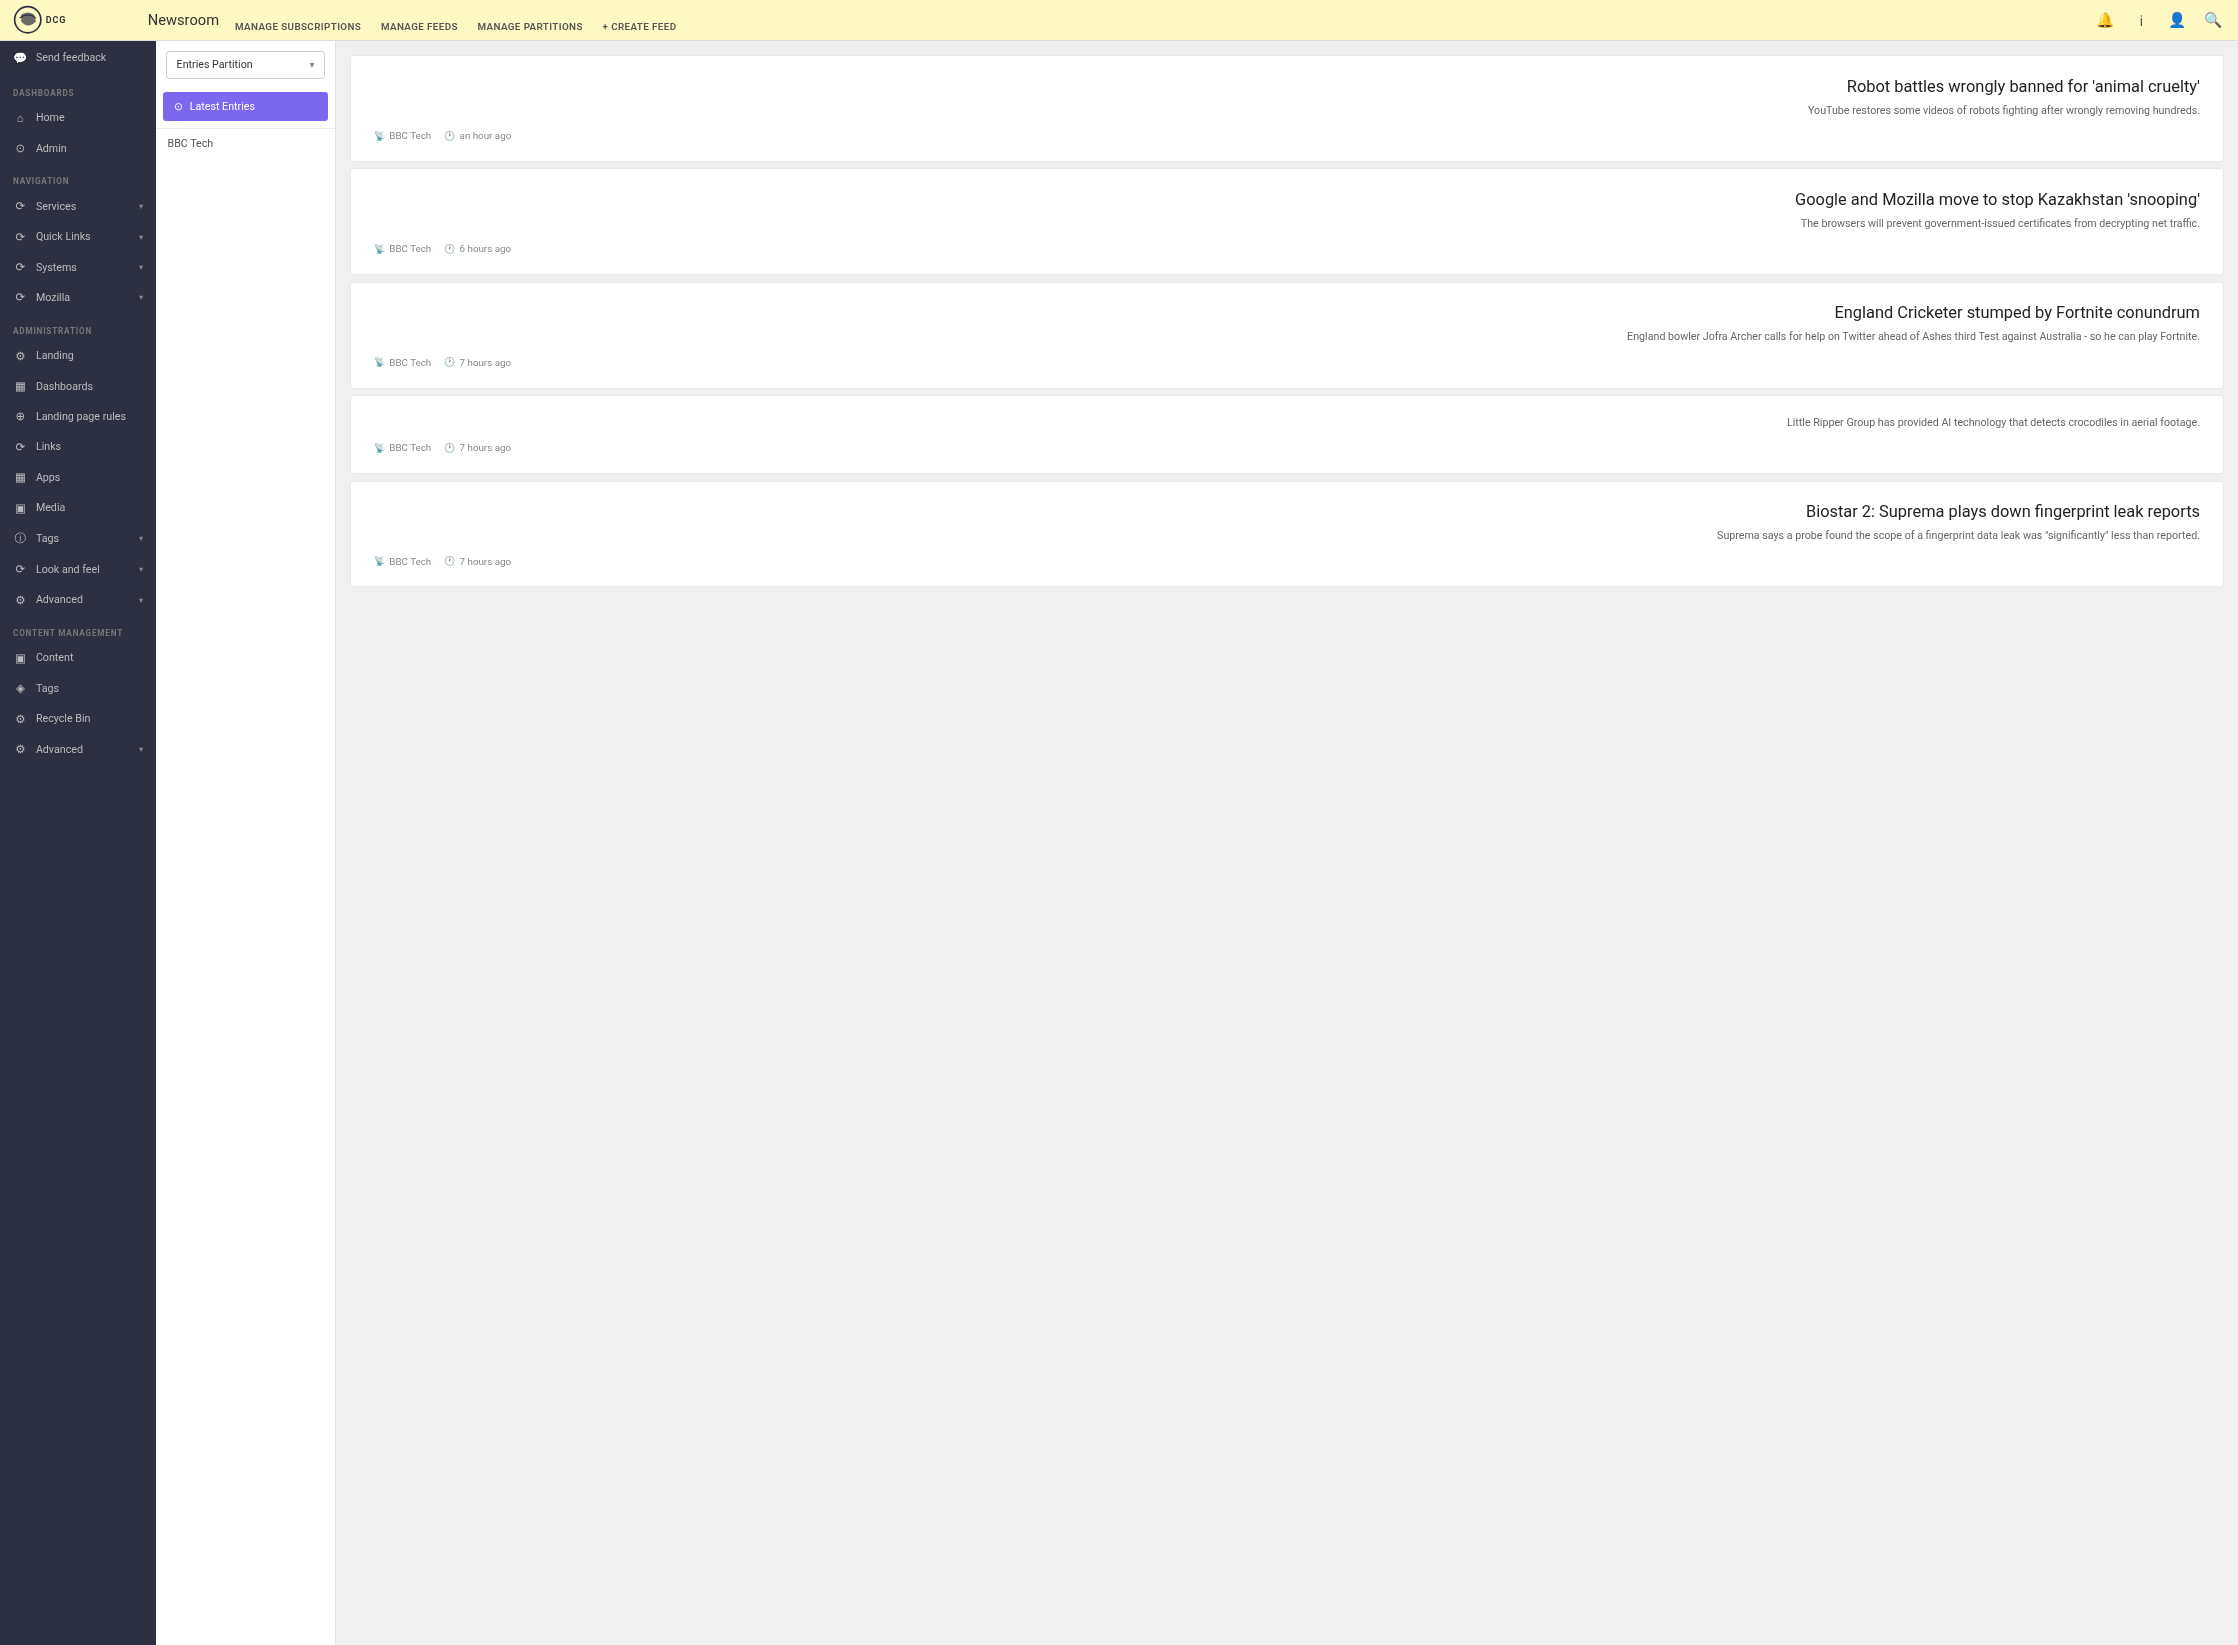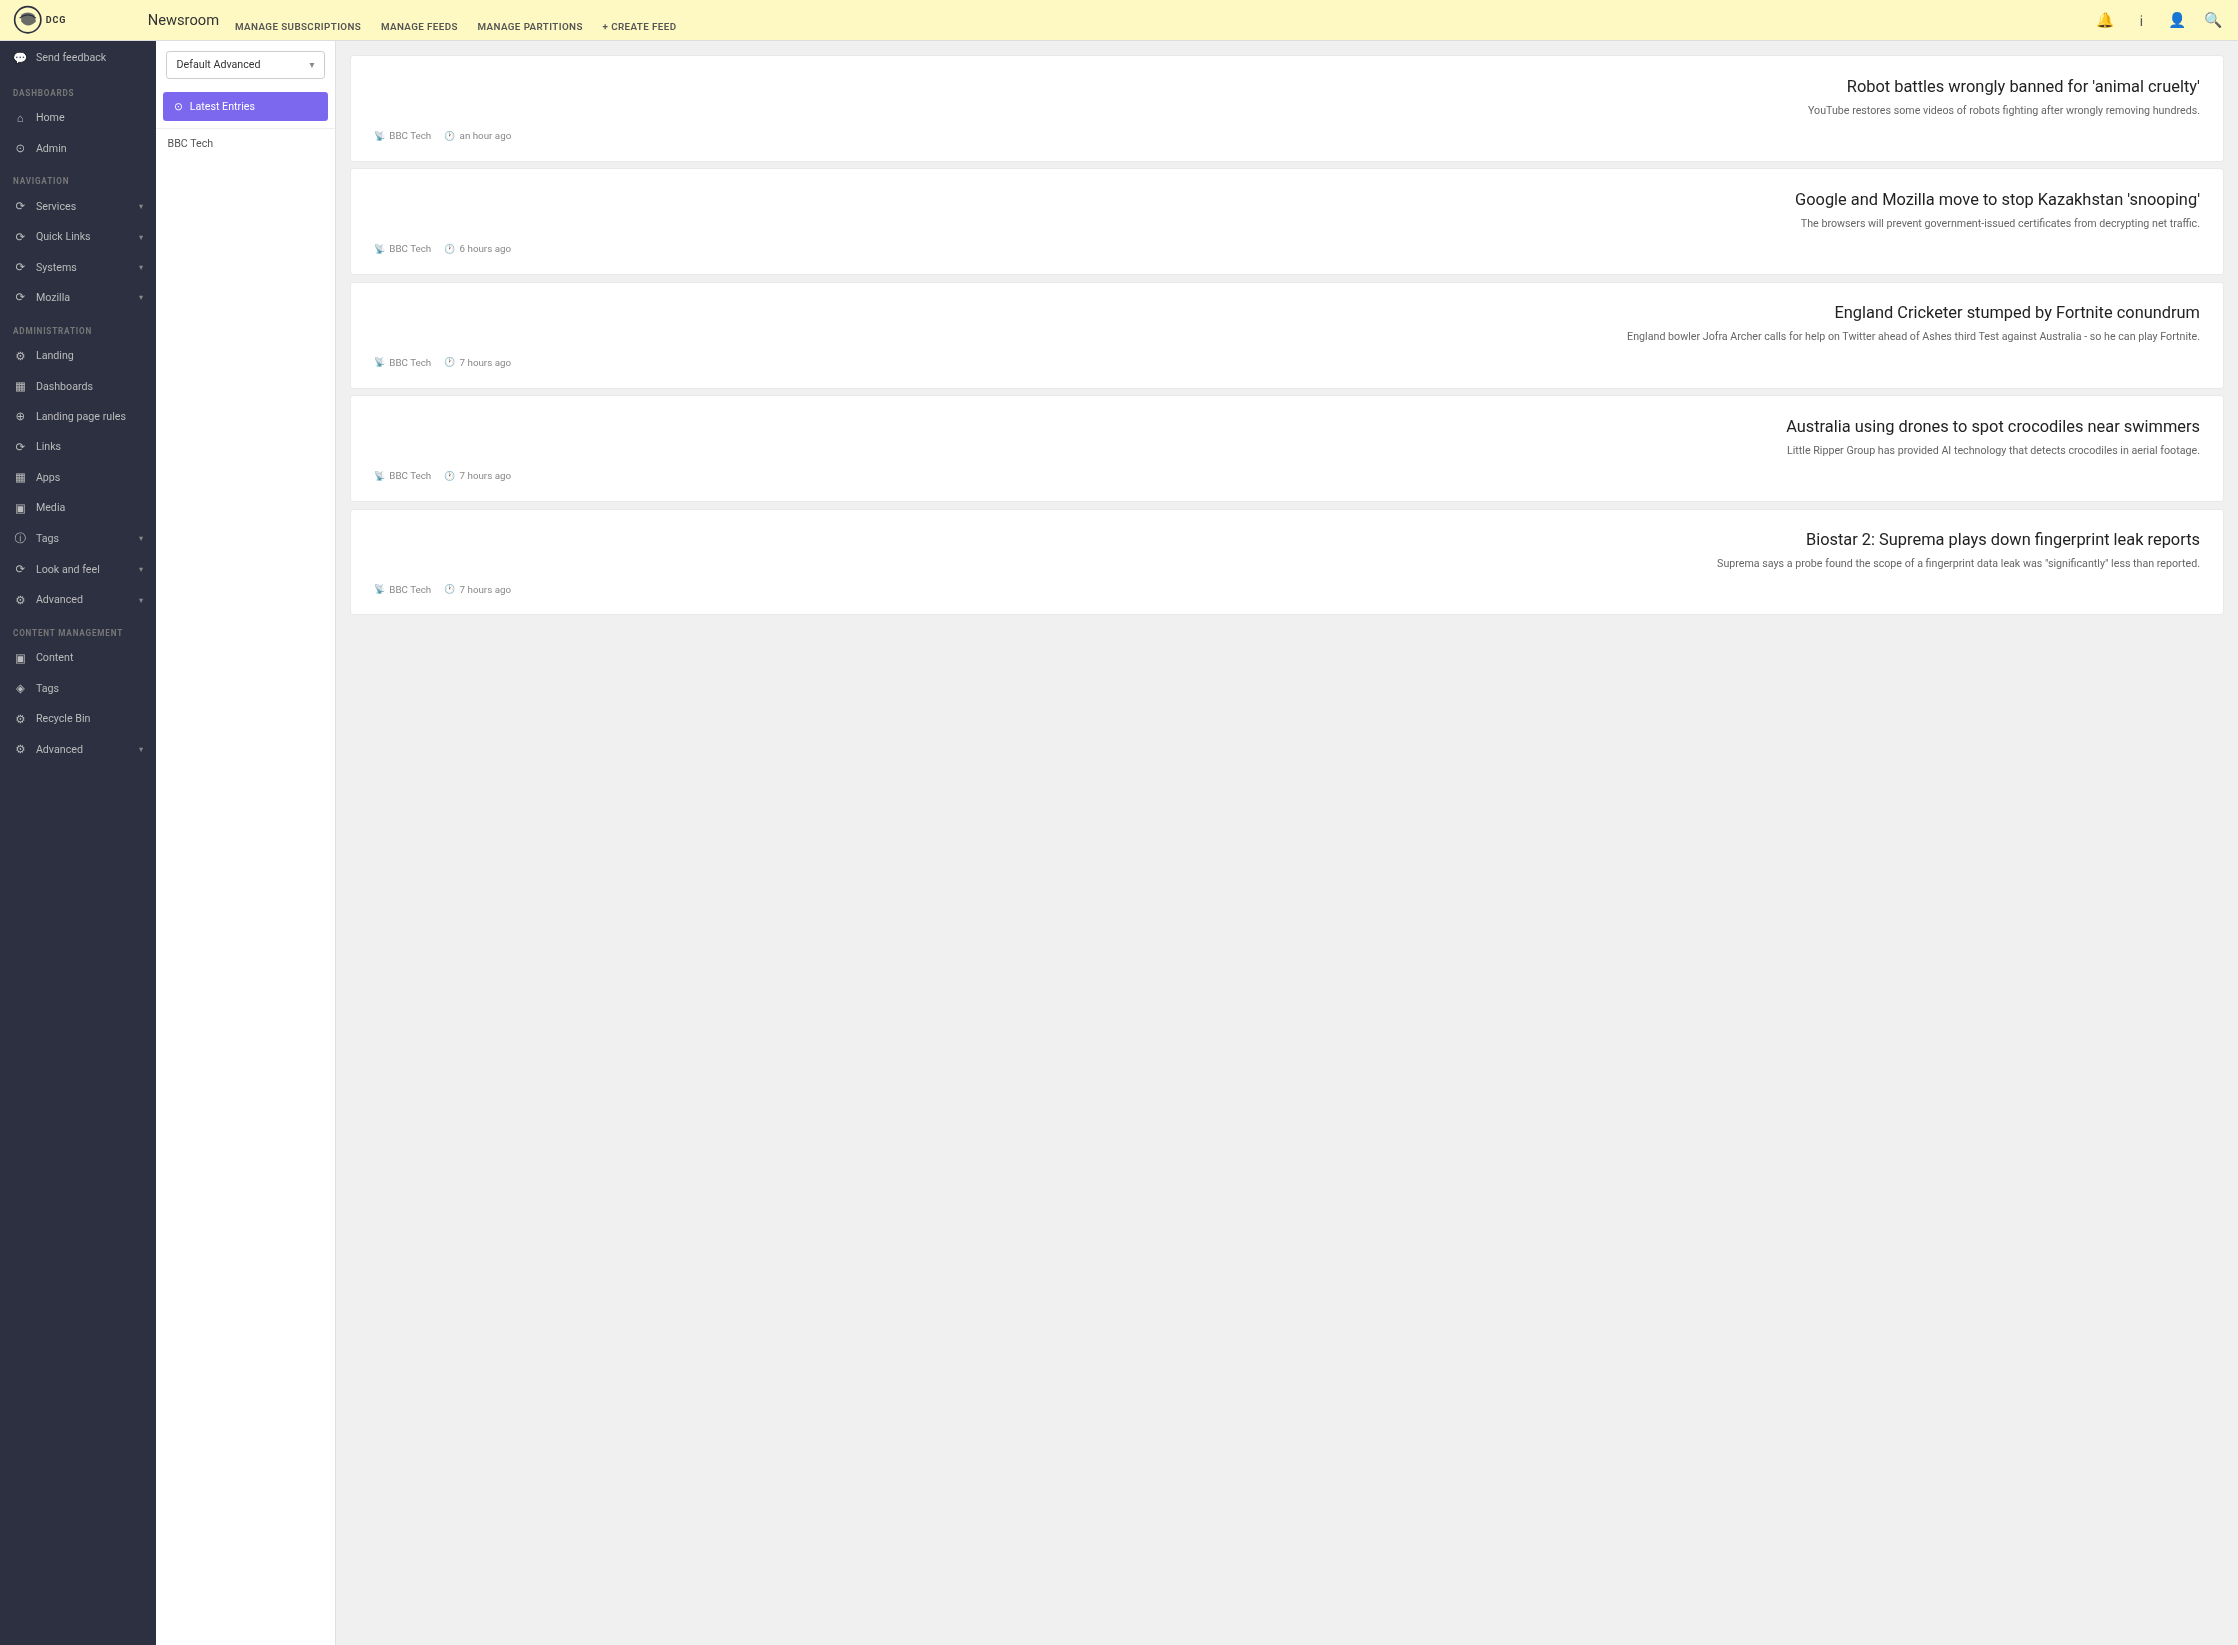--- a/index.html
+++ b/index.html
@@ -345,21 +345,21 @@
       <span class="sidebar-icon">⚙</span>
       <span class="sidebar-label">Advanced</span>
       <span class="sidebar-chevron">▾</span>
     </div>
   </aside>
 
   <div class="content-area">
 
     <div class="panel">
       <div class="panel-dropdown">
-        <span class="panel-dropdown-label">Default Advanced</span>
+        <span class="panel-dropdown-label">Entries Partition</span>
         <span class="panel-dropdown-arrow">▾</span>
       </div>
 
       <div class="panel-nav-item active">
         <span class="panel-nav-icon">⊙</span>
         <span>Latest Entries</span>
       </div>
 
       <div class="panel-section-item">
         <span>BBC Tech</span>
@@ -407,21 +407,20 @@
             <span>BBC Tech</span>
           </div>
           <div class="feed-meta-time">
             <span class="meta-icon">🕐</span>
             <span>7 hours ago</span>
           </div>
         </div>
       </div>
 
       <div class="feed-card">
-        <div class="feed-card-title">Australia using drones to spot crocodiles near swimmers</div>
         <div class="feed-card-desc">Little Ripper Group has provided AI technology that detects crocodiles in aerial footage.</div>
         <div class="feed-card-meta">
           <div class="feed-meta-source">
             <span class="meta-icon">📡</span>
             <span>BBC Tech</span>
           </div>
           <div class="feed-meta-time">
             <span class="meta-icon">🕐</span>
             <span>7 hours ago</span>
           </div>

